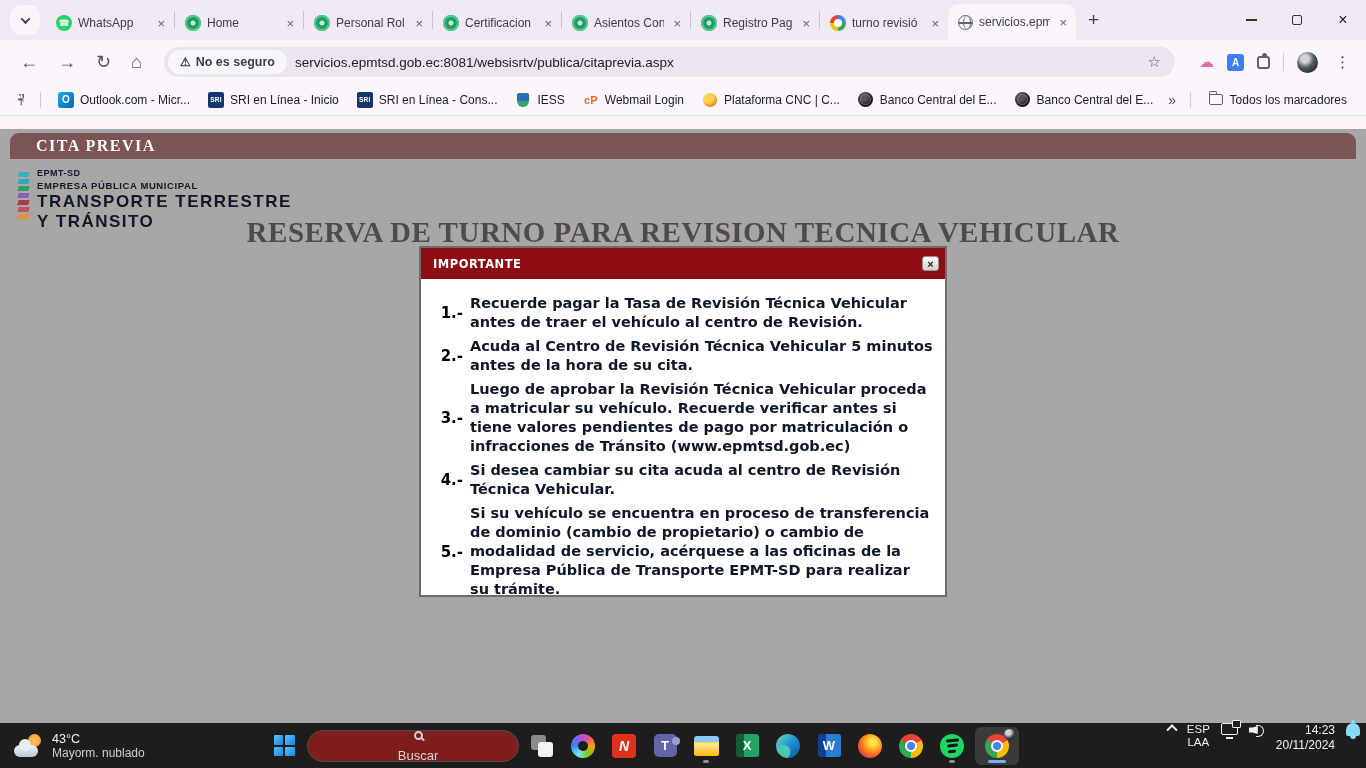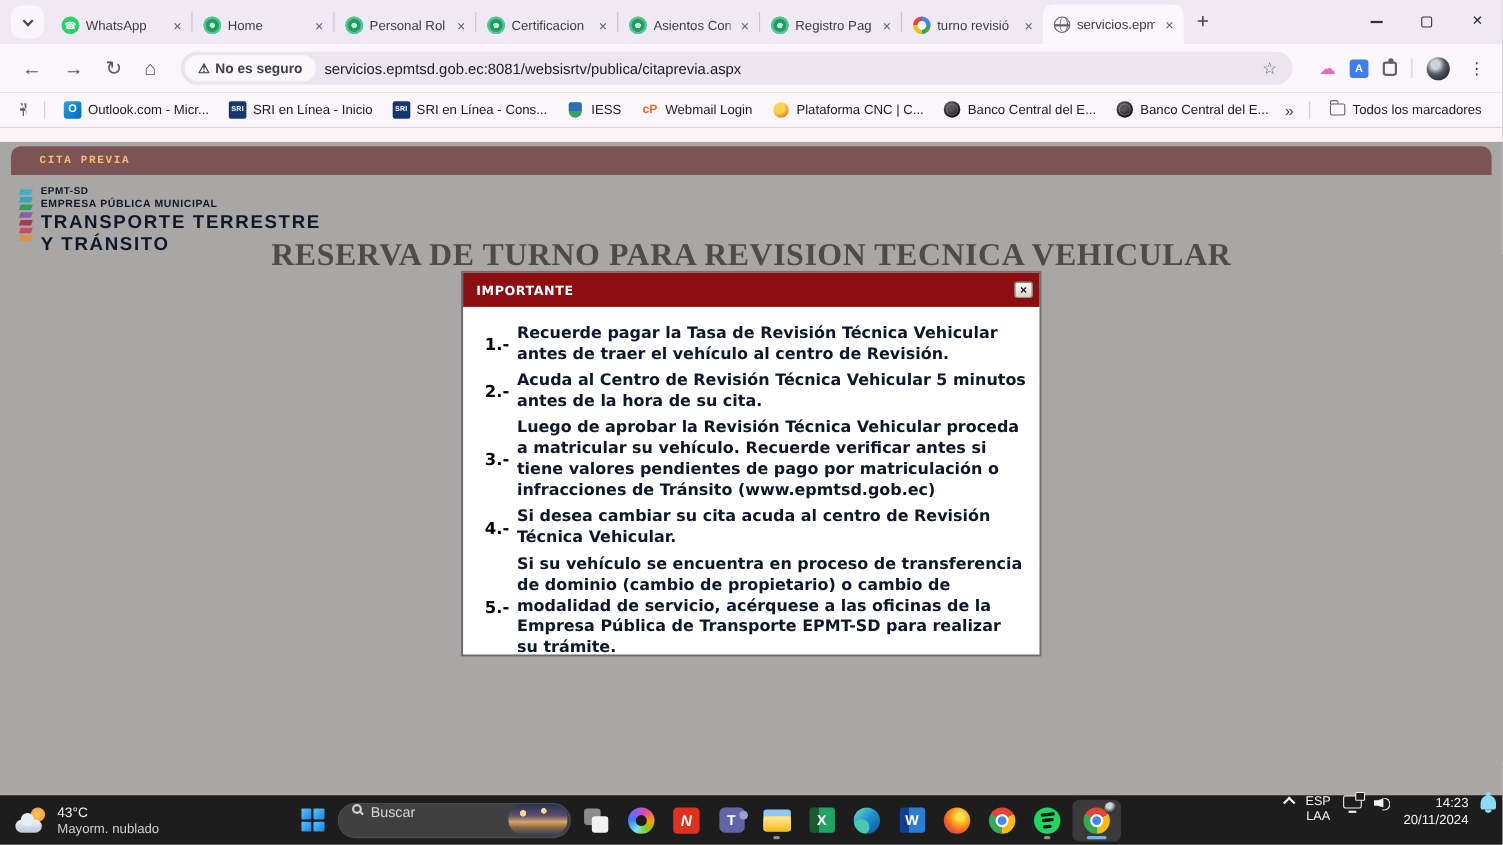--- a/index.html
+++ b/index.html
@@ -65,21 +65,21 @@
   .darkglobe{width:15px;height:15px;border-radius:50%;background:radial-gradient(circle at 40% 35%,#555 0 25%,#111 70%);position:relative;}
   .darkglobe::after{content:"";position:absolute;inset:2px;border:1px solid #cfcfcf55;border-radius:50%;}
   .bmoverflow{margin-left:auto;font-size:14px;color:#3c4043;padding:0 6px;cursor:pointer;}
   .folderic{width:14px;height:11px;border:1.6px solid #5f6368;border-radius:2px;position:relative;}
   .folderic::before{content:"";position:absolute;top:-4px;left:-1px;width:6px;height:3px;border:1.6px solid #5f6368;border-bottom:none;border-radius:2px 2px 0 0;}
 
   
   .page{position:absolute;top:116px;left:0;right:0;height:607px;background:#a9a6a6;}
   .pinkstrip{position:absolute;top:0;left:0;right:0;height:13px;background:#fbf3f6;}
   .citabar{position:absolute;top:17px;left:10px;right:10px;height:26px;background:#7d5455;border-radius:9px 9px 0 0;display:flex;align-items:center;padding-left:26px;}
-  .citatext{font-family:Liberation Mono, monospace;font-weight:bold;font-size:10px;letter-spacing:1.5px;color:#fdba74;}
+  .citatext{font-family:Liberation Serif, serif;font-weight:bold;font-size:16px;letter-spacing:1.5px;color:#ffffff;}
   .logo{position:absolute;top:52px;left:18px;display:flex;gap:8px;}
   .logobars{display:flex;flex-direction:column;gap:2px;padding-top:4px;}
   .logobars i{display:block;width:11px;height:5px;transform:skewX(-18deg);}
   .logotxt{color:#0f172a;}
   .lg1{font-size:9px;font-weight:bold;letter-spacing:.5px;}
   .lg2{font-size:9.5px;font-weight:bold;letter-spacing:.6px;margin-top:2px;}
   .lg3{font-size:17px;font-weight:bold;letter-spacing:1.5px;margin-top:1px;}
   .lg4{font-size:17px;font-weight:bold;letter-spacing:1.5px;}
   .pagetitle{position:absolute;top:100px;left:0;right:0;text-align:center;font-family:"Liberation Serif",serif;font-weight:bold;font-size:29px;color:#4e4b4b;letter-spacing:.5px;}
 
@@ -99,21 +99,21 @@
   .wicon{position:relative;width:30px;height:26px;}
   .wsun{position:absolute;top:1px;right:3px;width:13px;height:13px;border-radius:50%;background:radial-gradient(circle,#ffc75e,#f5942c);}
   .wcloud{position:absolute;bottom:2px;left:0;width:24px;height:12px;border-radius:8px;background:linear-gradient(#eef3f8,#b9c8da);}
   .wcloud::before{content:"";position:absolute;top:-6px;left:5px;width:12px;height:12px;border-radius:50%;background:#e6edf5;}
   .wtemp{font-size:12.5px;color:#f2f2f2;}
   .wdesc{font-size:12px;color:#cfcfcf;}
   .centerbar{position:absolute;left:266px;top:0;bottom:0;display:flex;align-items:center;gap:5px;}
   .tbbtn{width:36px;height:38px;border-radius:6px;display:flex;align-items:center;justify-content:center;position:relative;cursor:pointer;}
   .startgrid{width:21px;height:21px;display:grid;grid-template-columns:1fr 1fr;gap:2px;}
   .startgrid i{background:linear-gradient(135deg,#5ec1ff,#1286df);border-radius:1px;}
-  .searchpill{width:212px;height:32px;border-radius:16px;background:#404040;border:1px solid #4c4c4c;display:flex;align-items:flex-start;padding:0 2px 0 12px;gap:8px;cursor:text;}
+  .searchpill{width:212px;height:32px;border-radius:16px;background:#7f1d1d;border:1px solid #4c4c4c;display:flex;align-items:center;padding:0 2px 0 12px;gap:8px;cursor:text;flex-direction:column;}
   .mag{width:9px;height:9px;border:2px solid #cfcfcf;border-radius:50%;position:relative;flex:none;}
   .mag::after{content:"";position:absolute;width:5px;height:2px;background:#cfcfcf;transform:rotate(45deg);right:-4px;bottom:-2px;border-radius:1px;}
   .searchtxt{flex:1;font-size:13px;color:#d6d6d6;}
   .bridge{width:54px;height:28px;border-radius:14px;flex:none;background:
     radial-gradient(circle at 25% 30%,#ffd98a 0 6%,transparent 7%),
     radial-gradient(circle at 60% 22%,#ffd98a 0 6%,transparent 7%),
     linear-gradient(180deg,#26314e 0%,#5d4f72 38%,#d9a468 58%,#8a6547 76%,#33405e 100%);}
   .taskview{width:22px;height:22px;position:relative;}
   .taskview::before{content:"";position:absolute;left:0;top:0;width:15px;height:15px;background:#8b8b8b;border-radius:3px;}
   .taskview::after{content:"";position:absolute;right:0;bottom:0;width:15px;height:15px;background:#f2f2f2;border-radius:3px;}

